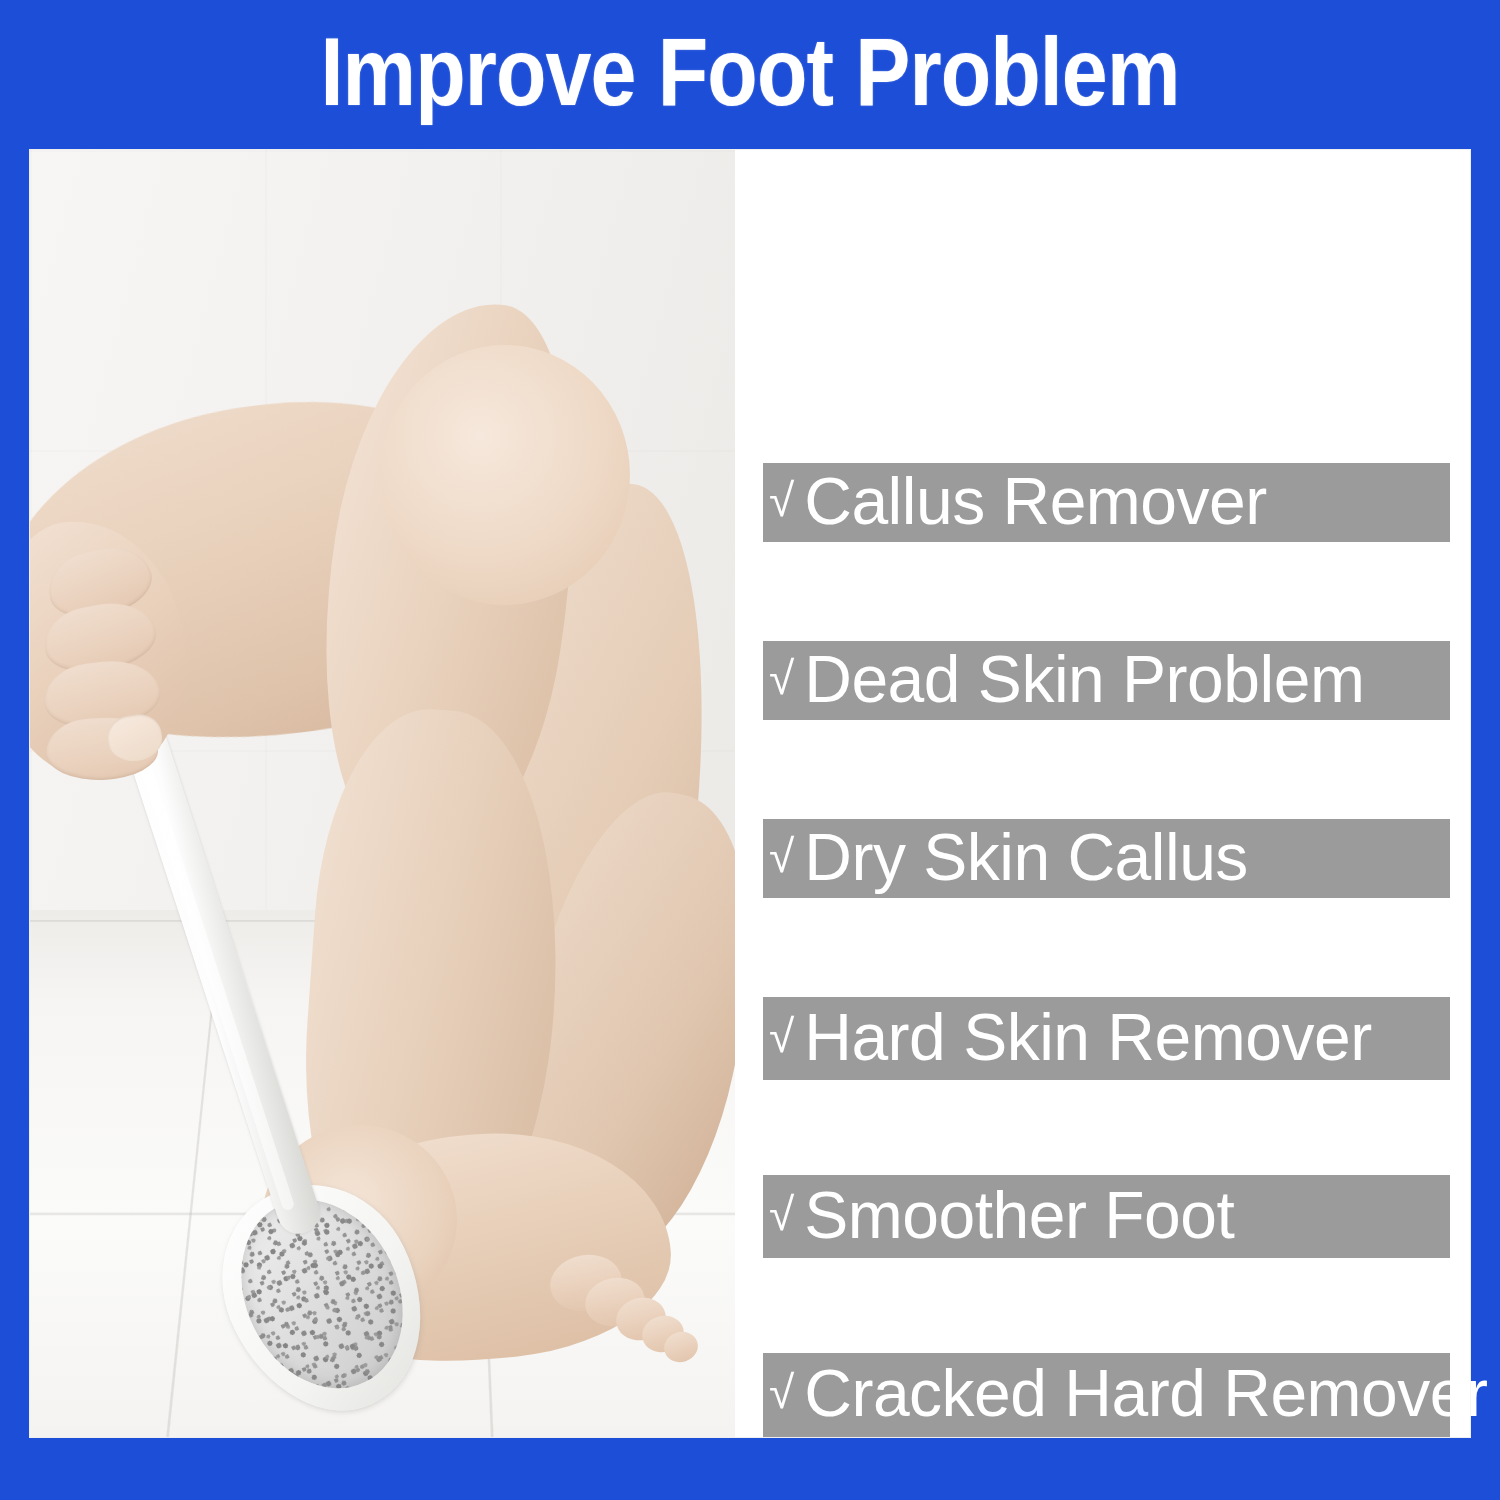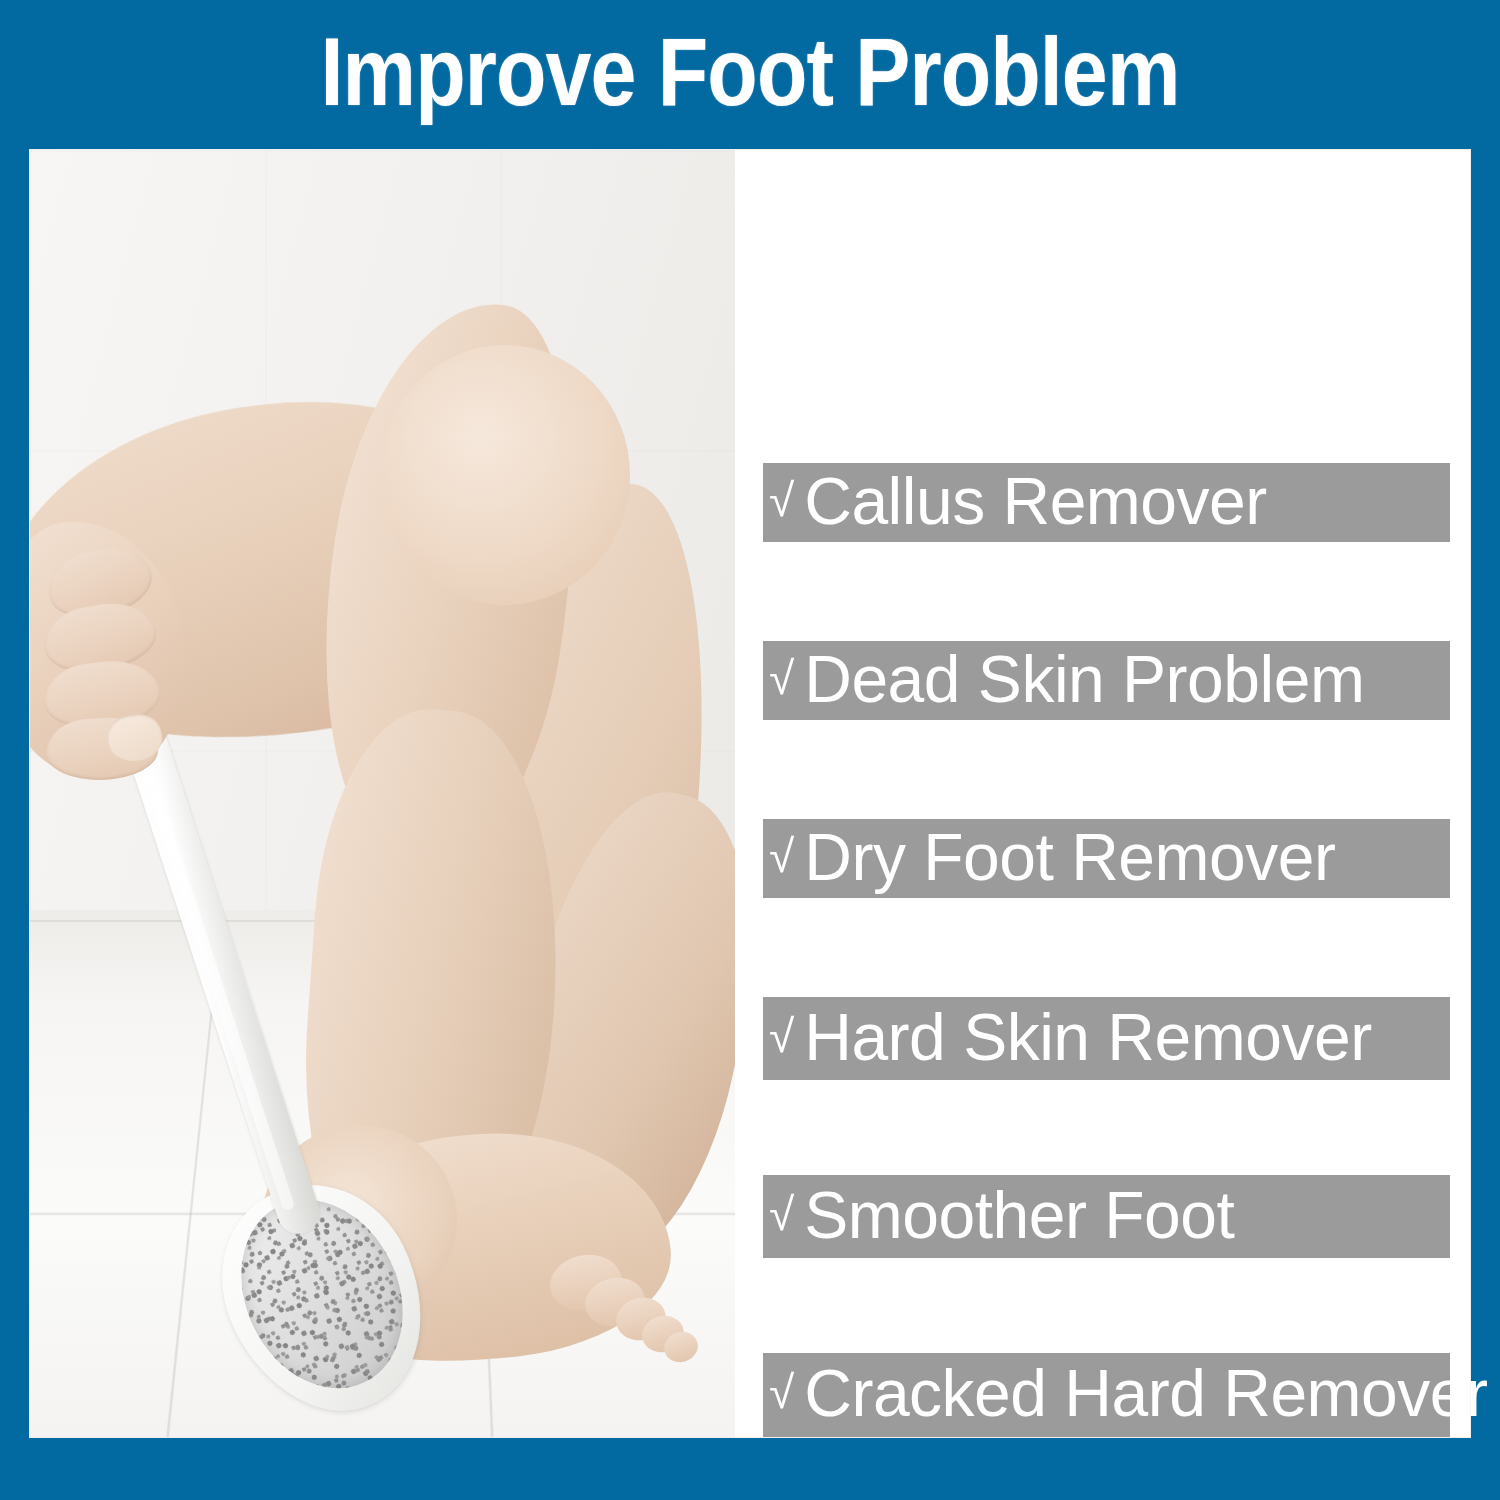--- a/index.html
+++ b/index.html
@@ -2,21 +2,21 @@
 <html><head>
 <meta charset="utf-8">
 <style>
   html,body{margin:0;padding:0;}
   body{
     width:1500px;height:1500px;
     background:#9a9a9a;
     font-family:"Liberation Sans",sans-serif;
     overflow:hidden;
   }
-  .canvas{position:relative;width:1500px;height:1500px;background:#0369a1;}
+  .canvas{position:relative;width:1500px;height:1500px;background:#1d4ed8;}
 
   
   .title{
     position:absolute;left:0;top:22px;width:1500px;
     text-align:center;
     color:#ffffff;
     font-size:96px;
     font-weight:bold;
     letter-spacing:-1px;
     line-height:1.05;
@@ -278,21 +278,21 @@
         <div class="feature" style="top: 313px; height: 79px; background: rgb(155, 155, 155);">
           <span class="check">√</span>
           <span class="flabel">Callus Remover</span>
         </div>
         <div class="feature" style="top: 491px; height: 79px; background: rgb(155, 155, 155);">
           <span class="check">√</span>
           <span class="flabel">Dead Skin Problem</span>
         </div>
         <div class="feature" style="top: 669px; height: 79px; background: rgb(155, 155, 155);">
           <span class="check">√</span>
-          <span class="flabel">Dry Foot Remover</span>
+          <span class="flabel">Dry Skin Callus</span>
         </div>
         <div class="feature" style="top: 847px; height: 83px; background: rgb(155, 155, 155);">
           <span class="check">√</span>
           <span class="flabel">Hard Skin Remover</span>
         </div>
         <div class="feature" style="top: 1025px; height: 83px; background: rgb(155, 155, 155);">
           <span class="check">√</span>
           <span class="flabel">Smoother Foot</span>
         </div>
         <div class="feature" style="top: 1203px; height: 84px; background: rgb(155, 155, 155);">

